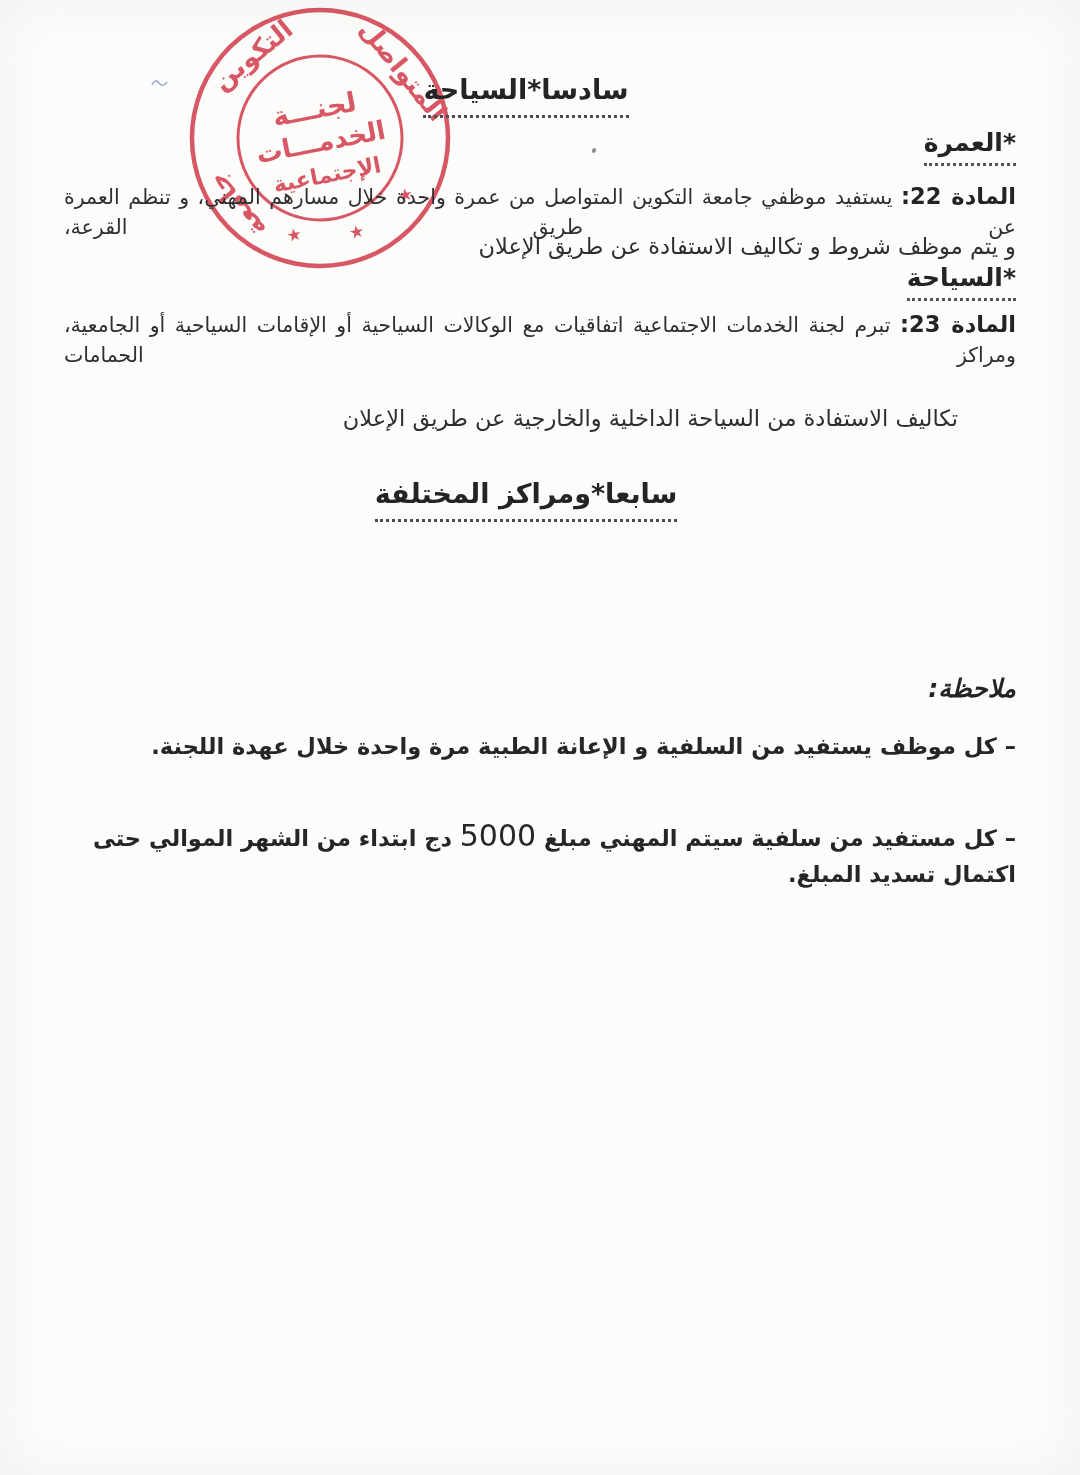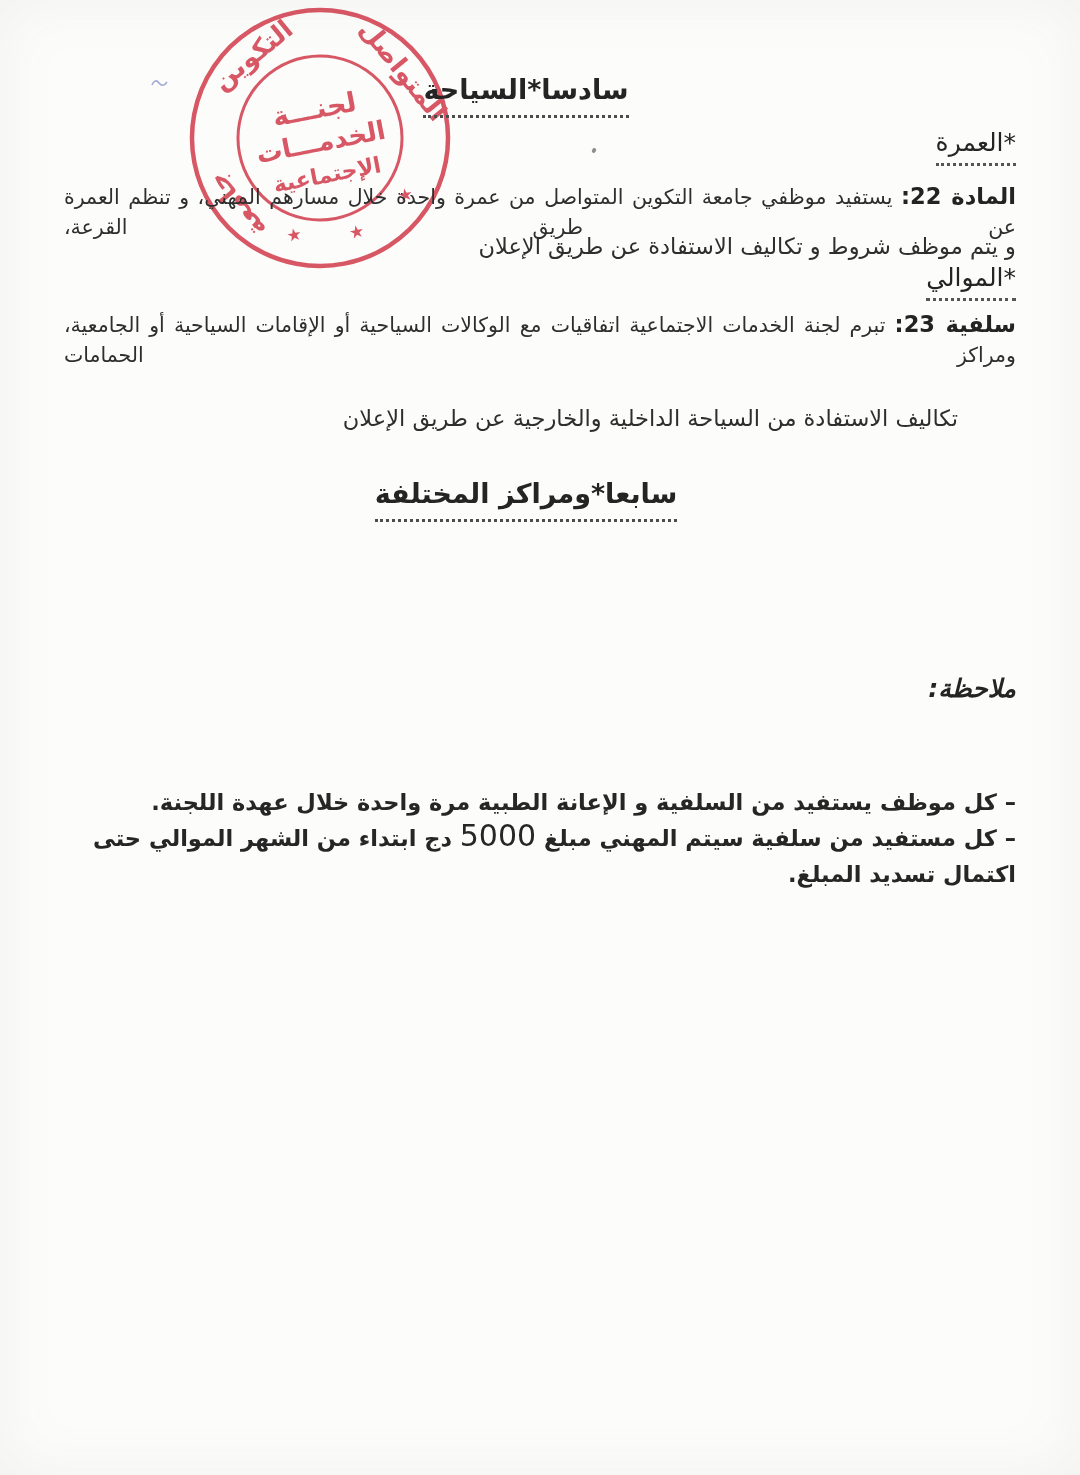--- a/index.html
+++ b/index.html
@@ -35,21 +35,21 @@
   }
   .heading{
     display:inline-block;
     font-weight:bold; font-size:27px; color:#242424;
     padding-bottom:10px;
     border-bottom:3px dotted #4c4c4c;
     transform:translateX(-14px);
   }
   .sublabel{
     position:absolute; right:64px; direction:rtl;
-    font-weight:normal; font-size:25px; color:#242424;
+    font-weight:bold; font-size:25px; color:#242424;
     padding-bottom:6px;
     border-bottom:3px dotted #555;
   }
   .notelabel{
     position:absolute; right:64px; direction:rtl;
     font-weight:bold; font-size:25px; color:#242424;font-style:italic;
   }
   
   .stamp{
     position:absolute; left:182px; top:0px;
@@ -100,36 +100,36 @@
   <div class="ink-dot"></div>
 
   <div class="sublabel" style="top:128px">*العمرة</div>
 
   <div class="line longline" style="top:180px">
     <span class="bl">المادة 22:</span>
     <span>يستفيد موظفي جامعة التكوين المتواصل من عمرة واحدة خلال مسارهم المهني، و تنظم العمرة عن طريق القرعة،</span>
   </div>
   <div class="line" style="top:230px">و يتم موظف شروط و تكاليف الاستفادة عن طريق الإعلان</div>
 
-  <div class="sublabel" style="top:263px">*الموالي</div>
+  <div class="sublabel" style="top:263px">*السياحة</div>
 
   <div class="line longline" style="top:308px">
-    <span class="bl">سلفية 23:</span>
+    <span class="bl">المادة 23:</span>
     <span>تبرم لجنة الخدمات الاجتماعية اتفاقيات مع الوكالات السياحية أو الإقامات السياحية أو الجامعية، ومراكز الحمامات</span>
   </div>
   <div class="line" style="top:402px; right:122px">تكاليف الاستفادة من السياحة الداخلية والخارجية عن طريق الإعلان</div>
 
   <div class="center-block" style="top:478px">
     <span class="heading">سابعا*ومراكز المختلفة</span>
   </div>
 
 
   <div class="notelabel" style="top:674px">ملاحظة:</div>
 
-  <div class="line boldline" style="top:786px">– كل موظف يستفيد من السلفية و الإعانة الطبية مرة واحدة خلال عهدة اللجنة.</div>
+  <div class="line boldline" style="top:730px">– كل موظف يستفيد من السلفية و الإعانة الطبية مرة واحدة خلال عهدة اللجنة.</div>
 
   <div class="line boldline" style="top:814px">
     <span>– كل مستفيد من سلفية سيتم المهني مبلغ</span>
     <span class="amt">5000</span>
     <span>دج ابتداء من الشهر الموالي حتى اكتمال تسديد المبلغ.</span>
   </div>
 
 </div>
 
 </body></html>

